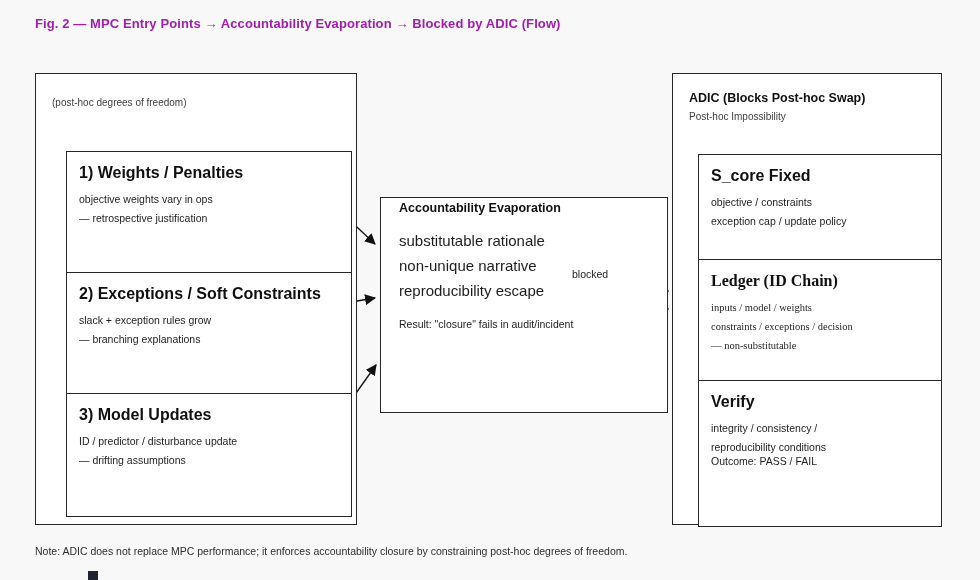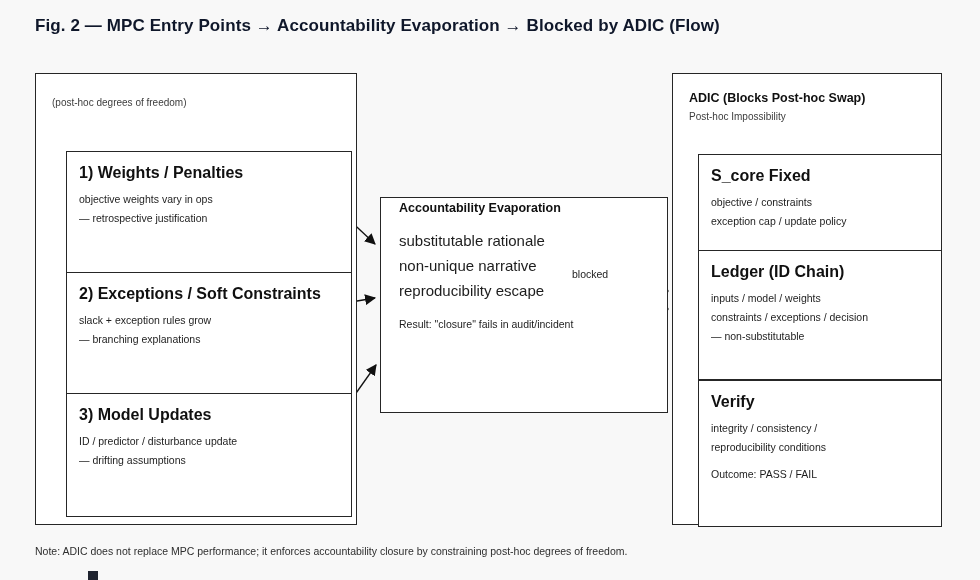--- a/index.html
+++ b/index.html
@@ -1,34 +1,34 @@
 <!DOCTYPE html>
 <html><head>
 <meta charset="utf-8">
 <style>
   html, body { margin: 0; padding: 0; }
   body { font-family: "Liberation Sans", sans-serif; background: #f8f8f8; }
   .canvas { position: relative; width: 980px; height: 580px; background: #f8f8f8; overflow: hidden; }
 
-  .fig-title { position: absolute; left: 35px; top: 16px; font-size: 17px; font-weight: 700; color: #0f172a; letter-spacing: .1px; }
+  .fig-title { position: absolute; left: 35px; top: 16px; font-size: 13px; font-weight: 700; color: #a21caf; letter-spacing: .1px; }
 
   .panel { position: absolute; background: #ffffff; border: 1px solid #262626; }
   .left-panel  { left: 35px;  top: 73px; width: 320px; height: 450px; }
   .right-panel { left: 672px; top: 73px; width: 268px; height: 450px; }
 
   .panel-head { padding: 17px 16px 0 16px; }
   .panel-title { font-size: 12.5px; font-weight: 700; color: #101010; }
   .panel-subtitle { font-size: 10px; color: #3d3d3d; margin-top: 6px; }
 
   .inner-box { position: absolute; background: #ffffff; border: 1px solid #262626; padding: 12px; }
   .lp-box { left: 30px; width: 260px; height: 98px; }
   .rp-box { left: 25px; width: 218px; }
   .inner-title { font-size: 16px; font-weight: 700; color: #101010; margin-bottom: 11px; }
   .inner-line { font-size: 10.5px; color: #1d1d1d; margin-top: 5px; line-height: 1.32; }
-  .outcome-line { font-size: 10.5px; color: #1d1d1d; margin-top: 13px; }
+  .outcome-line { font-size: 10.5px; color: #1d1d1d; }
 
   .center-box { position: absolute; left: 380px; top: 197px; width: 250px; height: 208px; background: #ffffff; border: 1px solid #262626; padding: 3px 18px; }
   .center-title { font-size: 12.5px; font-weight: 700; color: #101010; }
   .center-line { font-size: 15px; color: #1d1d1d; margin-top: 5px; line-height: 1.32; }
   .center-line.first { margin-top: 16px; }
   .center-result { font-size: 10.5px; color: #1d1d1d; margin-top: 18px; }
 
   .blocked-label { position: absolute; left: 572px; top: 268px; font-size: 10.5px; color: #1d1d1d; }
 
   .note { position: absolute; left: 35px; top: 545px; font-size: 10.5px; color: #2e2e2e; }
@@ -99,21 +99,21 @@
       <div class="panel-title">ADIC (Blocks Post-hoc Swap)</div>
       <div class="panel-subtitle">Post-hoc Impossibility</div>
     </div>
 
     <div class="inner-box rp-box" style="top:80px; height:88px;">
       <div class="inner-title">S_core Fixed</div>
       <div class="inner-line">objective / constraints</div>
       <div class="inner-line">exception cap / update policy</div>
     </div>
 
-    <div class="inner-box rp-box" style="top:176px; height:104px;">
+    <div class="inner-box rp-box" style="top:185px; height:104px;font-family:Liberation Serif, serif;">
       <div class="inner-title">Ledger (ID Chain)</div>
       <div class="inner-line">inputs / model / weights</div>
       <div class="inner-line">constraints / exceptions / decision</div>
       <div class="inner-line">— non-substitutable</div>
     </div>
 
     <div class="inner-box rp-box" style="top:306px; height:121px;">
       <div class="inner-title">Verify</div>
       <div class="inner-line">integrity / consistency /</div>
       <div class="inner-line">reproducibility conditions</div>

